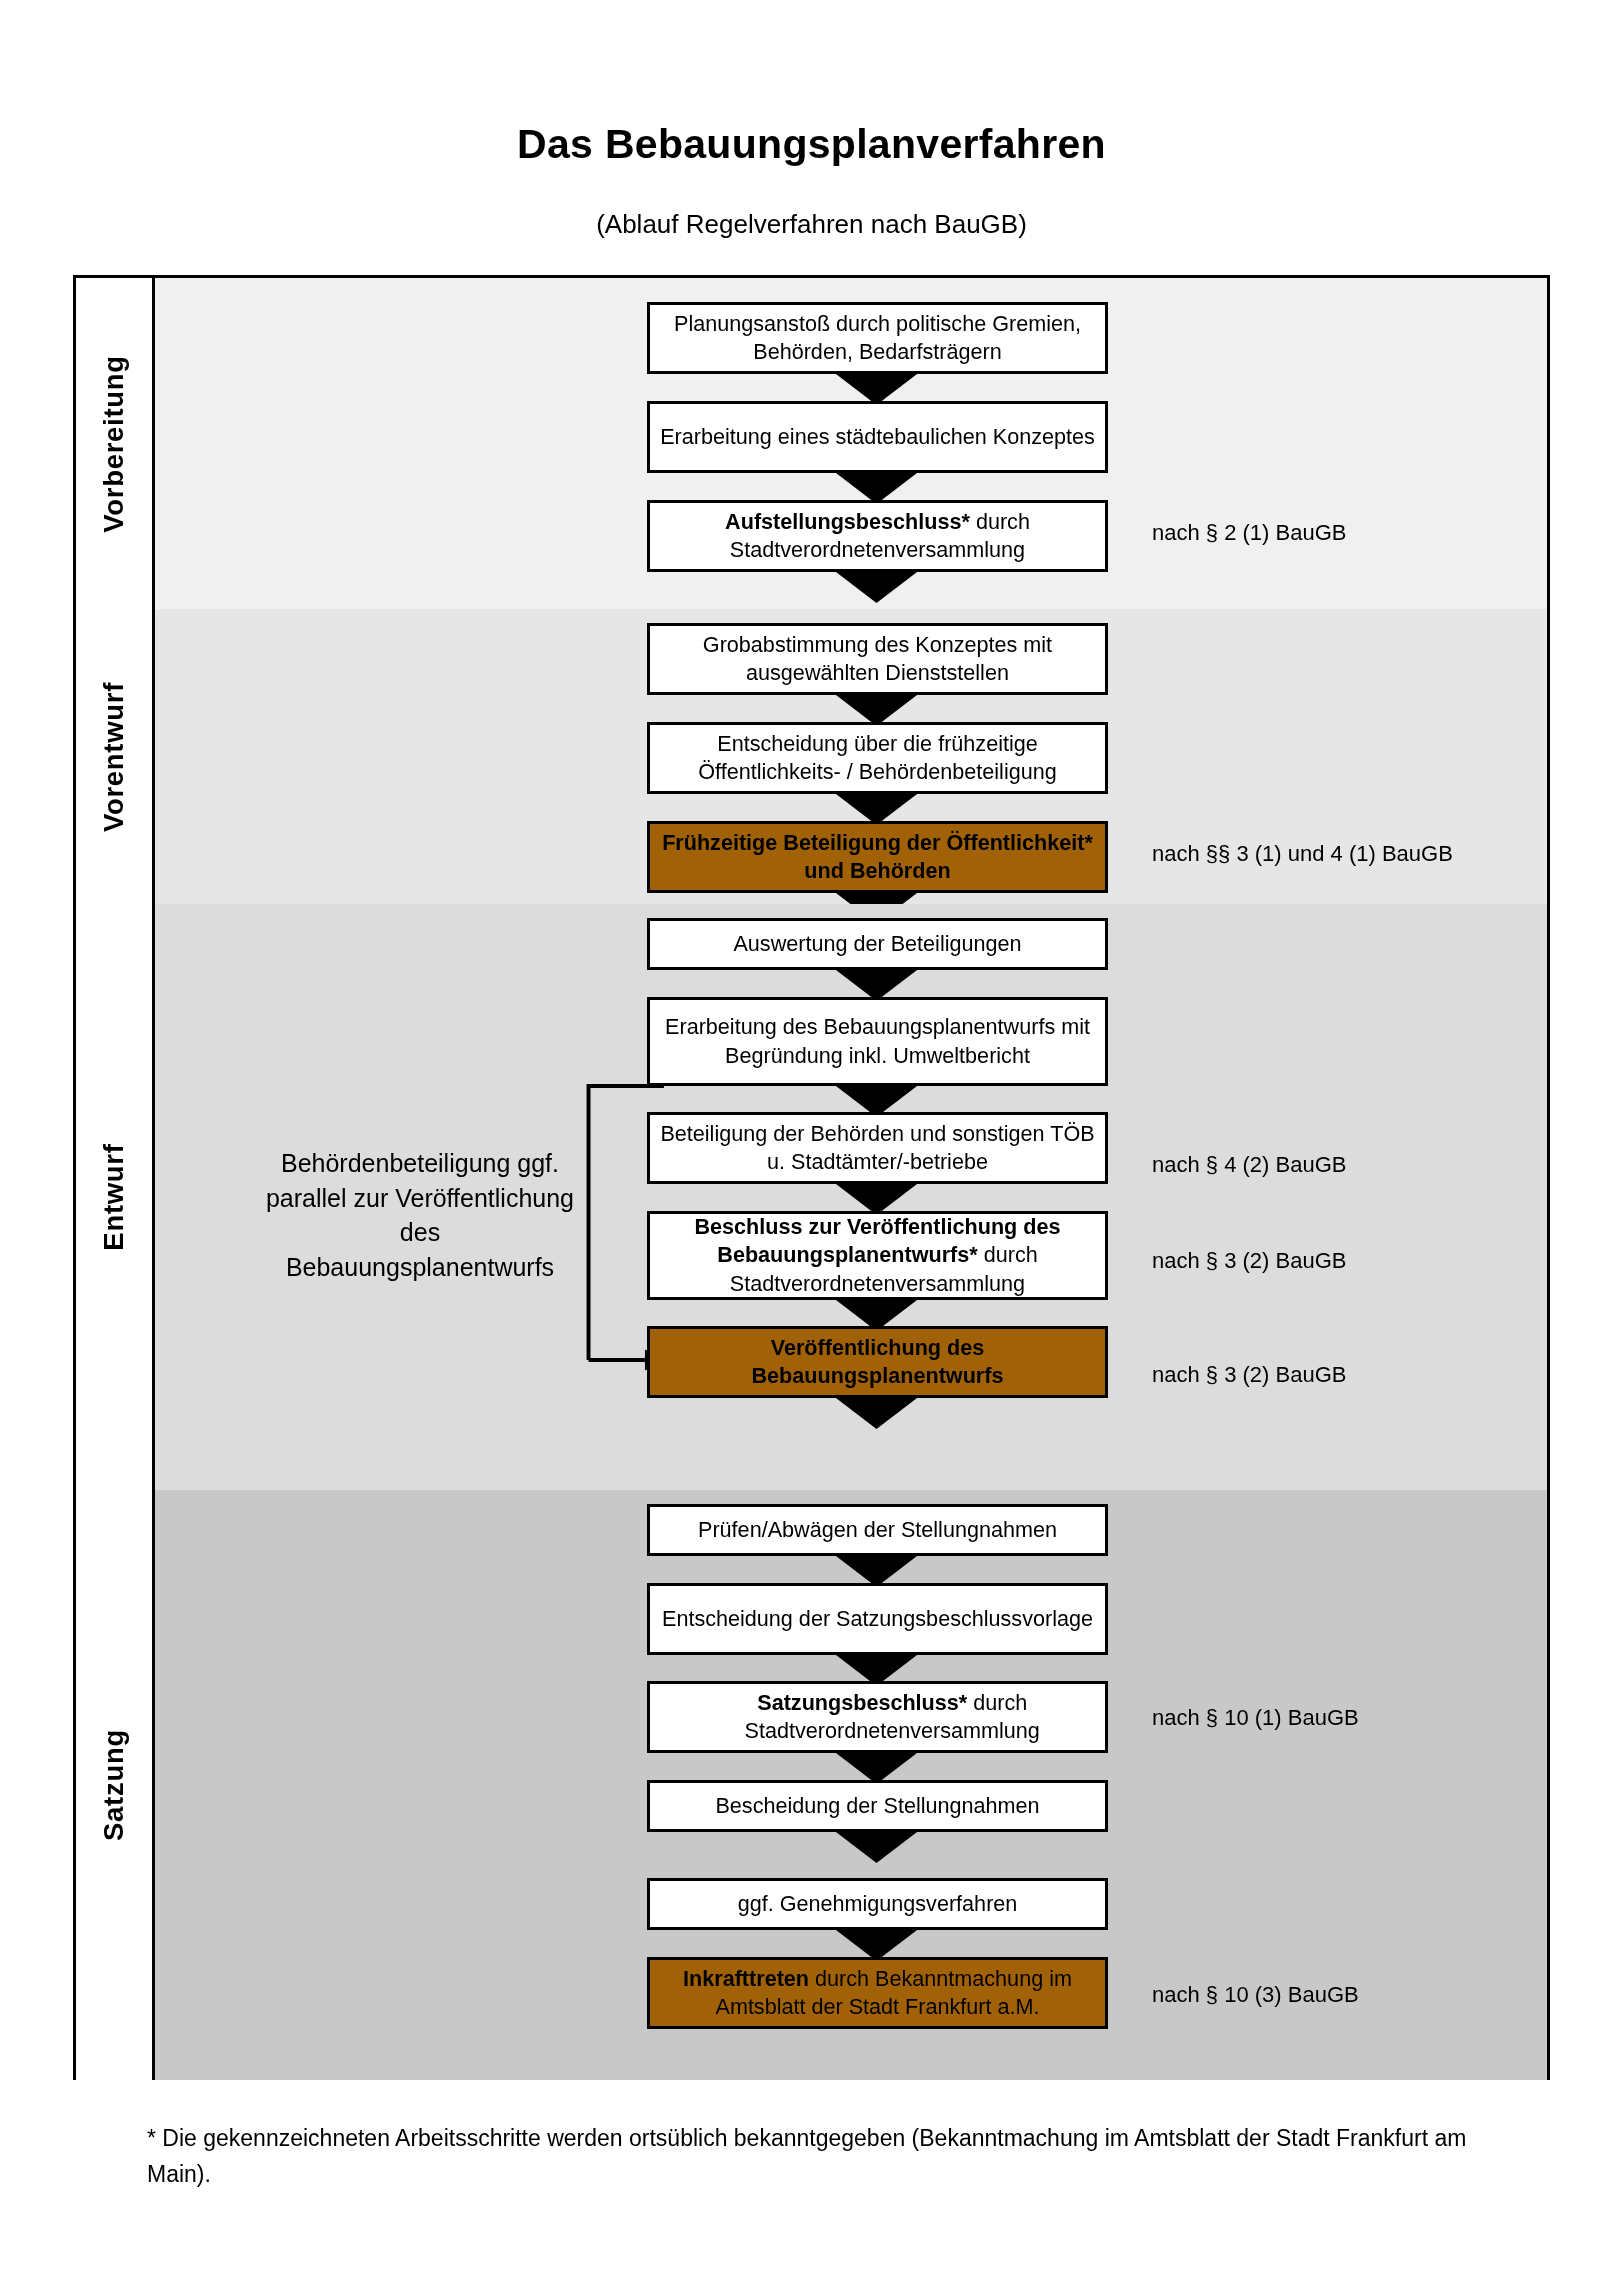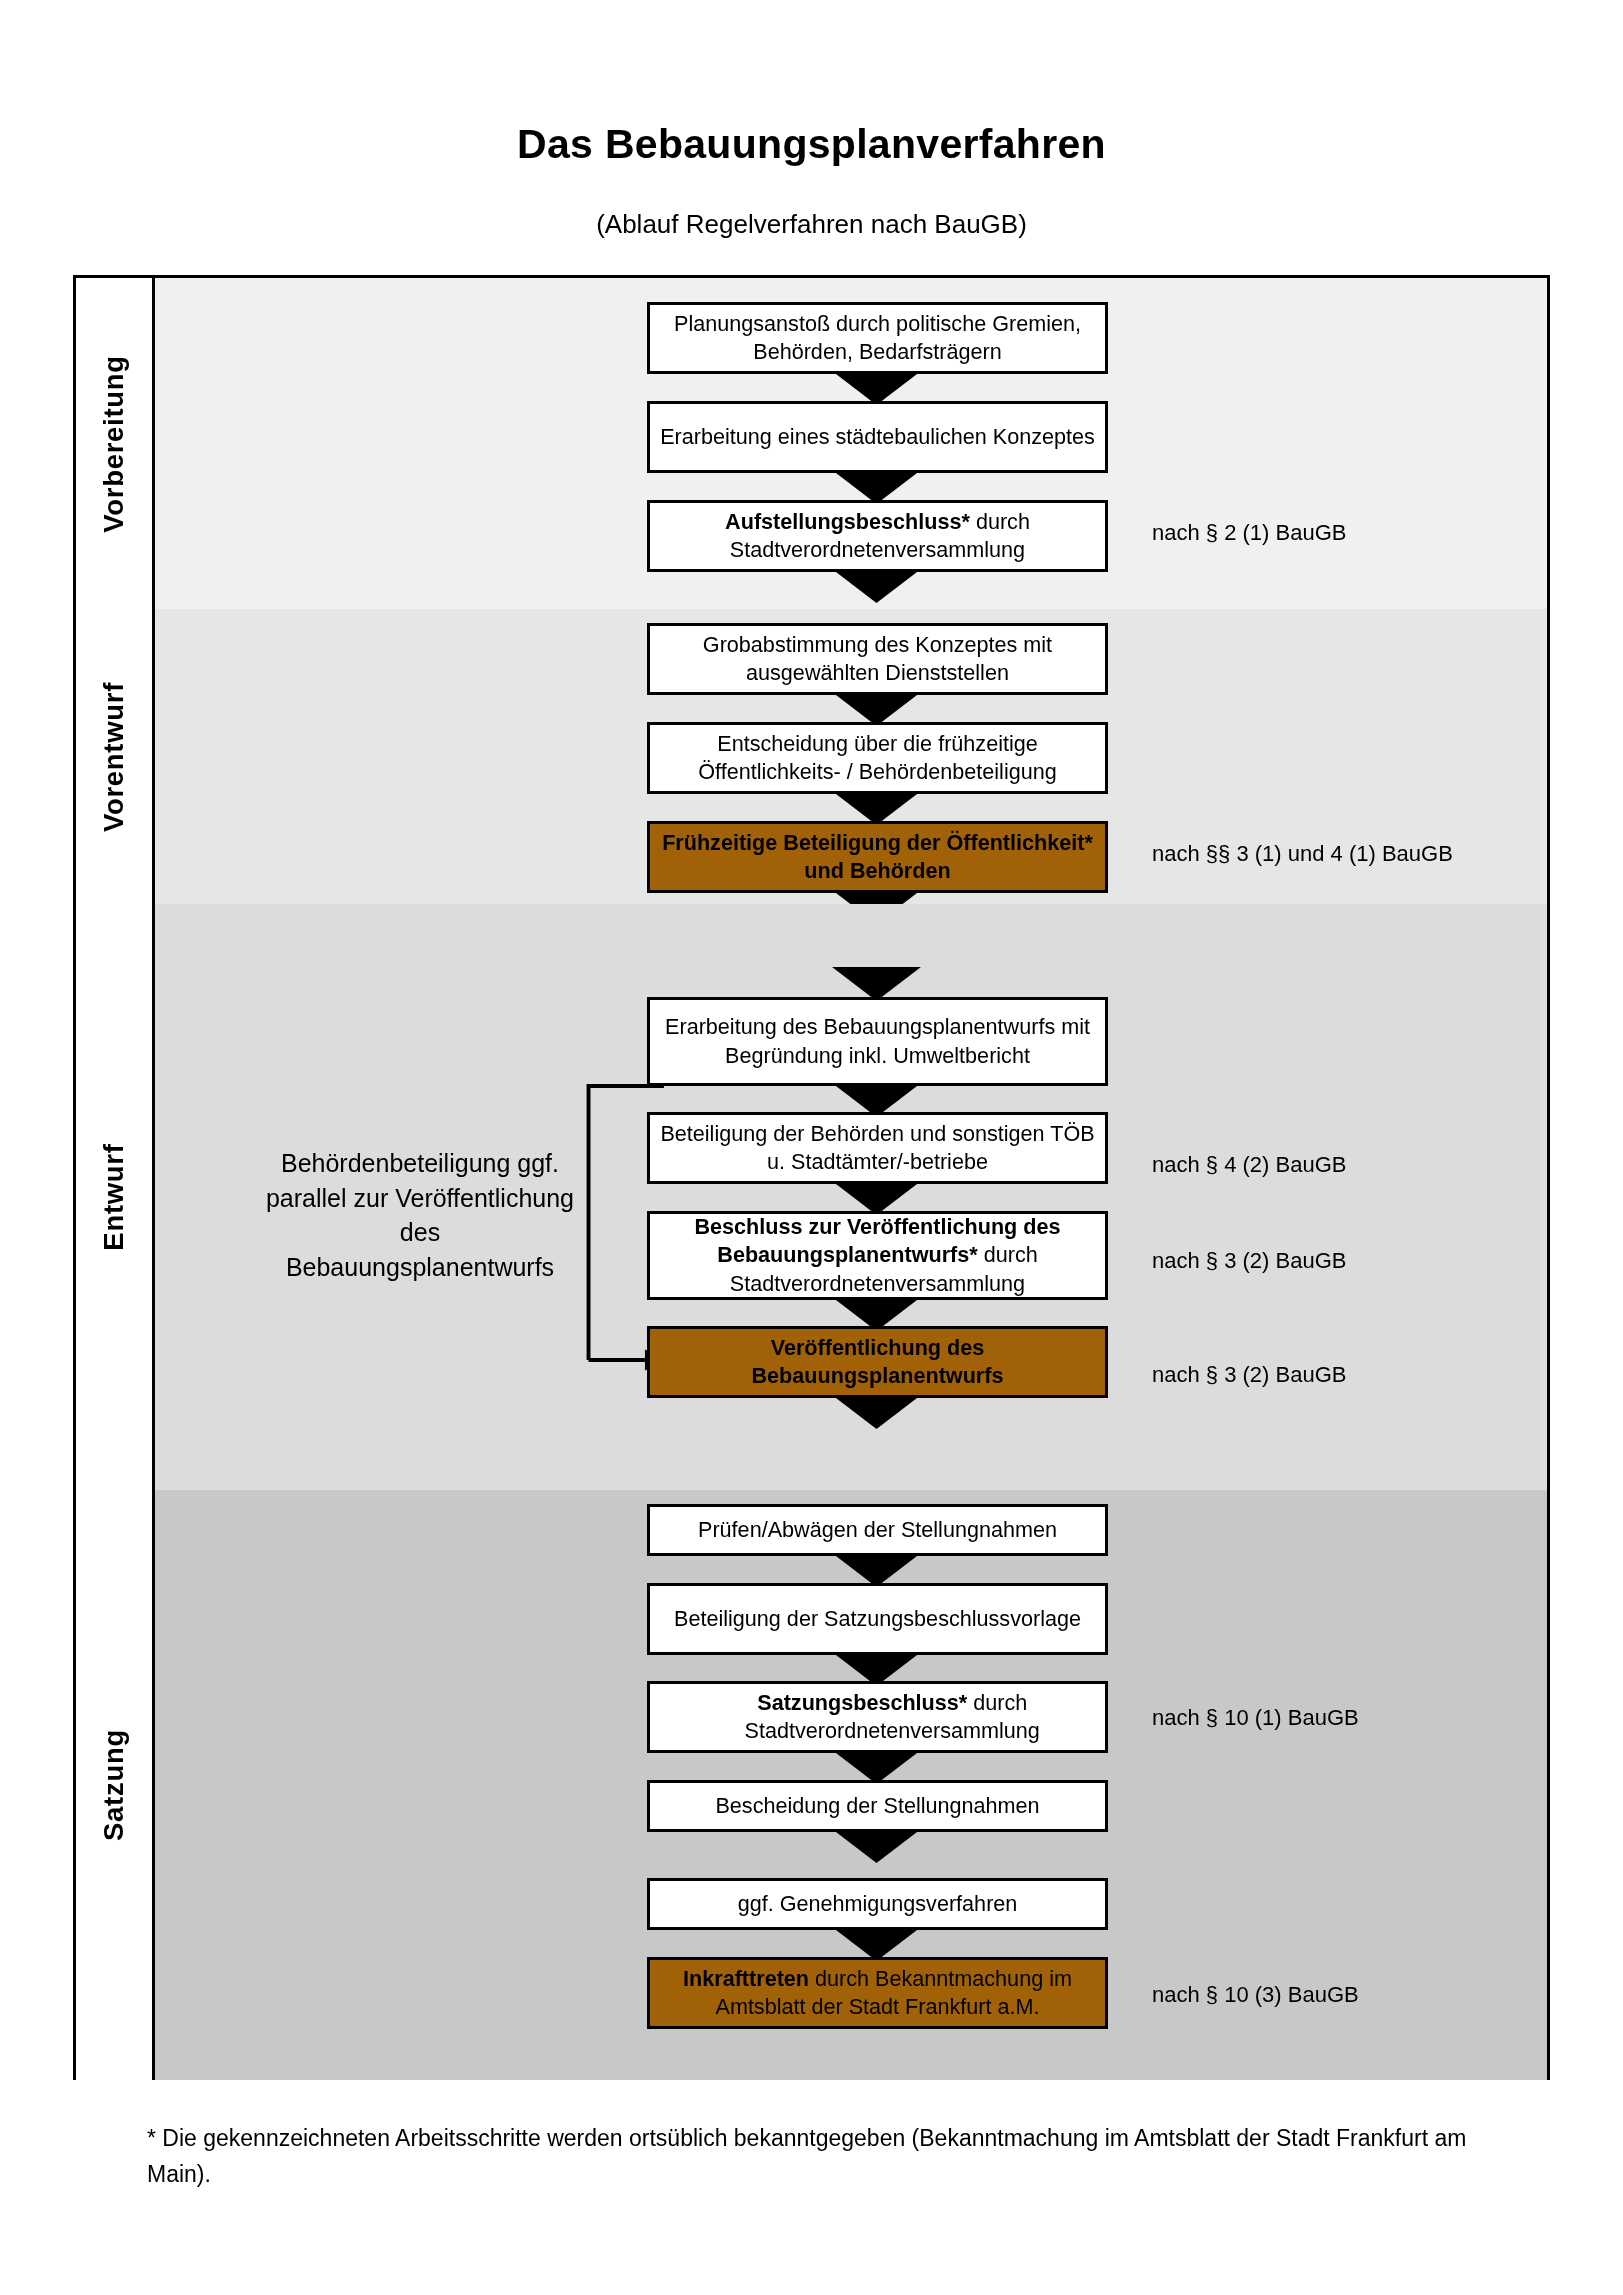--- a/index.html
+++ b/index.html
@@ -260,20 +260,23 @@
         <div class="sidenote" style="top:242px;">Behördenbeteiligung ggf. parallel zur Veröffentlichung des Bebauungsplanentwurfs</div>
 
         <div class="bypass" style="top:178px; height:295px;">
           <svg width="92" height="295" viewBox="0 0 140 450">
             <polyline points="137,6 22,6 22,424" fill="none" stroke="#000000" stroke-width="6"></polyline>
             <line x1="22" y1="424" x2="108" y2="424" stroke="#000000" stroke-width="6"></line>
             <polygon points="108,408 140,424 108,440" fill="#000000"></polygon>
           </svg>
         </div>
 
+        <div class="fbox" style="top:14.4px; height:52px;">
+          <span>Auswertung der Beteiligungen</span>
+        </div>
         <div class="arrow-down" style="top:63px;">
           <svg viewBox="0 0 136 52">
               <polygon points="0,0 136,0 68,52" fill="#000000"></polygon>
             </svg>
         </div>
 
         <div class="fbox" style="top:93px; height:89px;">
           <span>Erarbeitung des Bebauungsplanentwurfs mit Begründung inkl. Umweltbericht</span>
         </div>
         <div class="arrow-down" style="top:179px;">
@@ -327,21 +330,21 @@
         <div class="fbox" style="top:14.4px; height:52px;">
           <span>Prüfen/Abwägen der Stellungnahmen</span>
         </div>
         <div class="arrow-down" style="top:63px;">
           <svg viewBox="0 0 136 52">
               <polygon points="0,0 136,0 68,52" fill="#000000"></polygon>
             </svg>
         </div>
 
         <div class="fbox" style="top:93px; height:72px;">
-          <span>Beteiligung der Satzungsbeschlussvorlage</span>
+          <span>Entscheidung der Satzungsbeschlussvorlage</span>
         </div>
         <div class="arrow-down" style="top:162px;">
           <svg viewBox="0 0 136 52">
               <polygon points="0,0 136,0 68,52" fill="#000000"></polygon>
             </svg>
         </div>
 
         <div class="fbox" style="top:191px; height:72px;padding-left:36px;">
           <span>
             <b>Satzungsbeschluss*</b><span> durch Stadtverordnetenversammlung</span>

